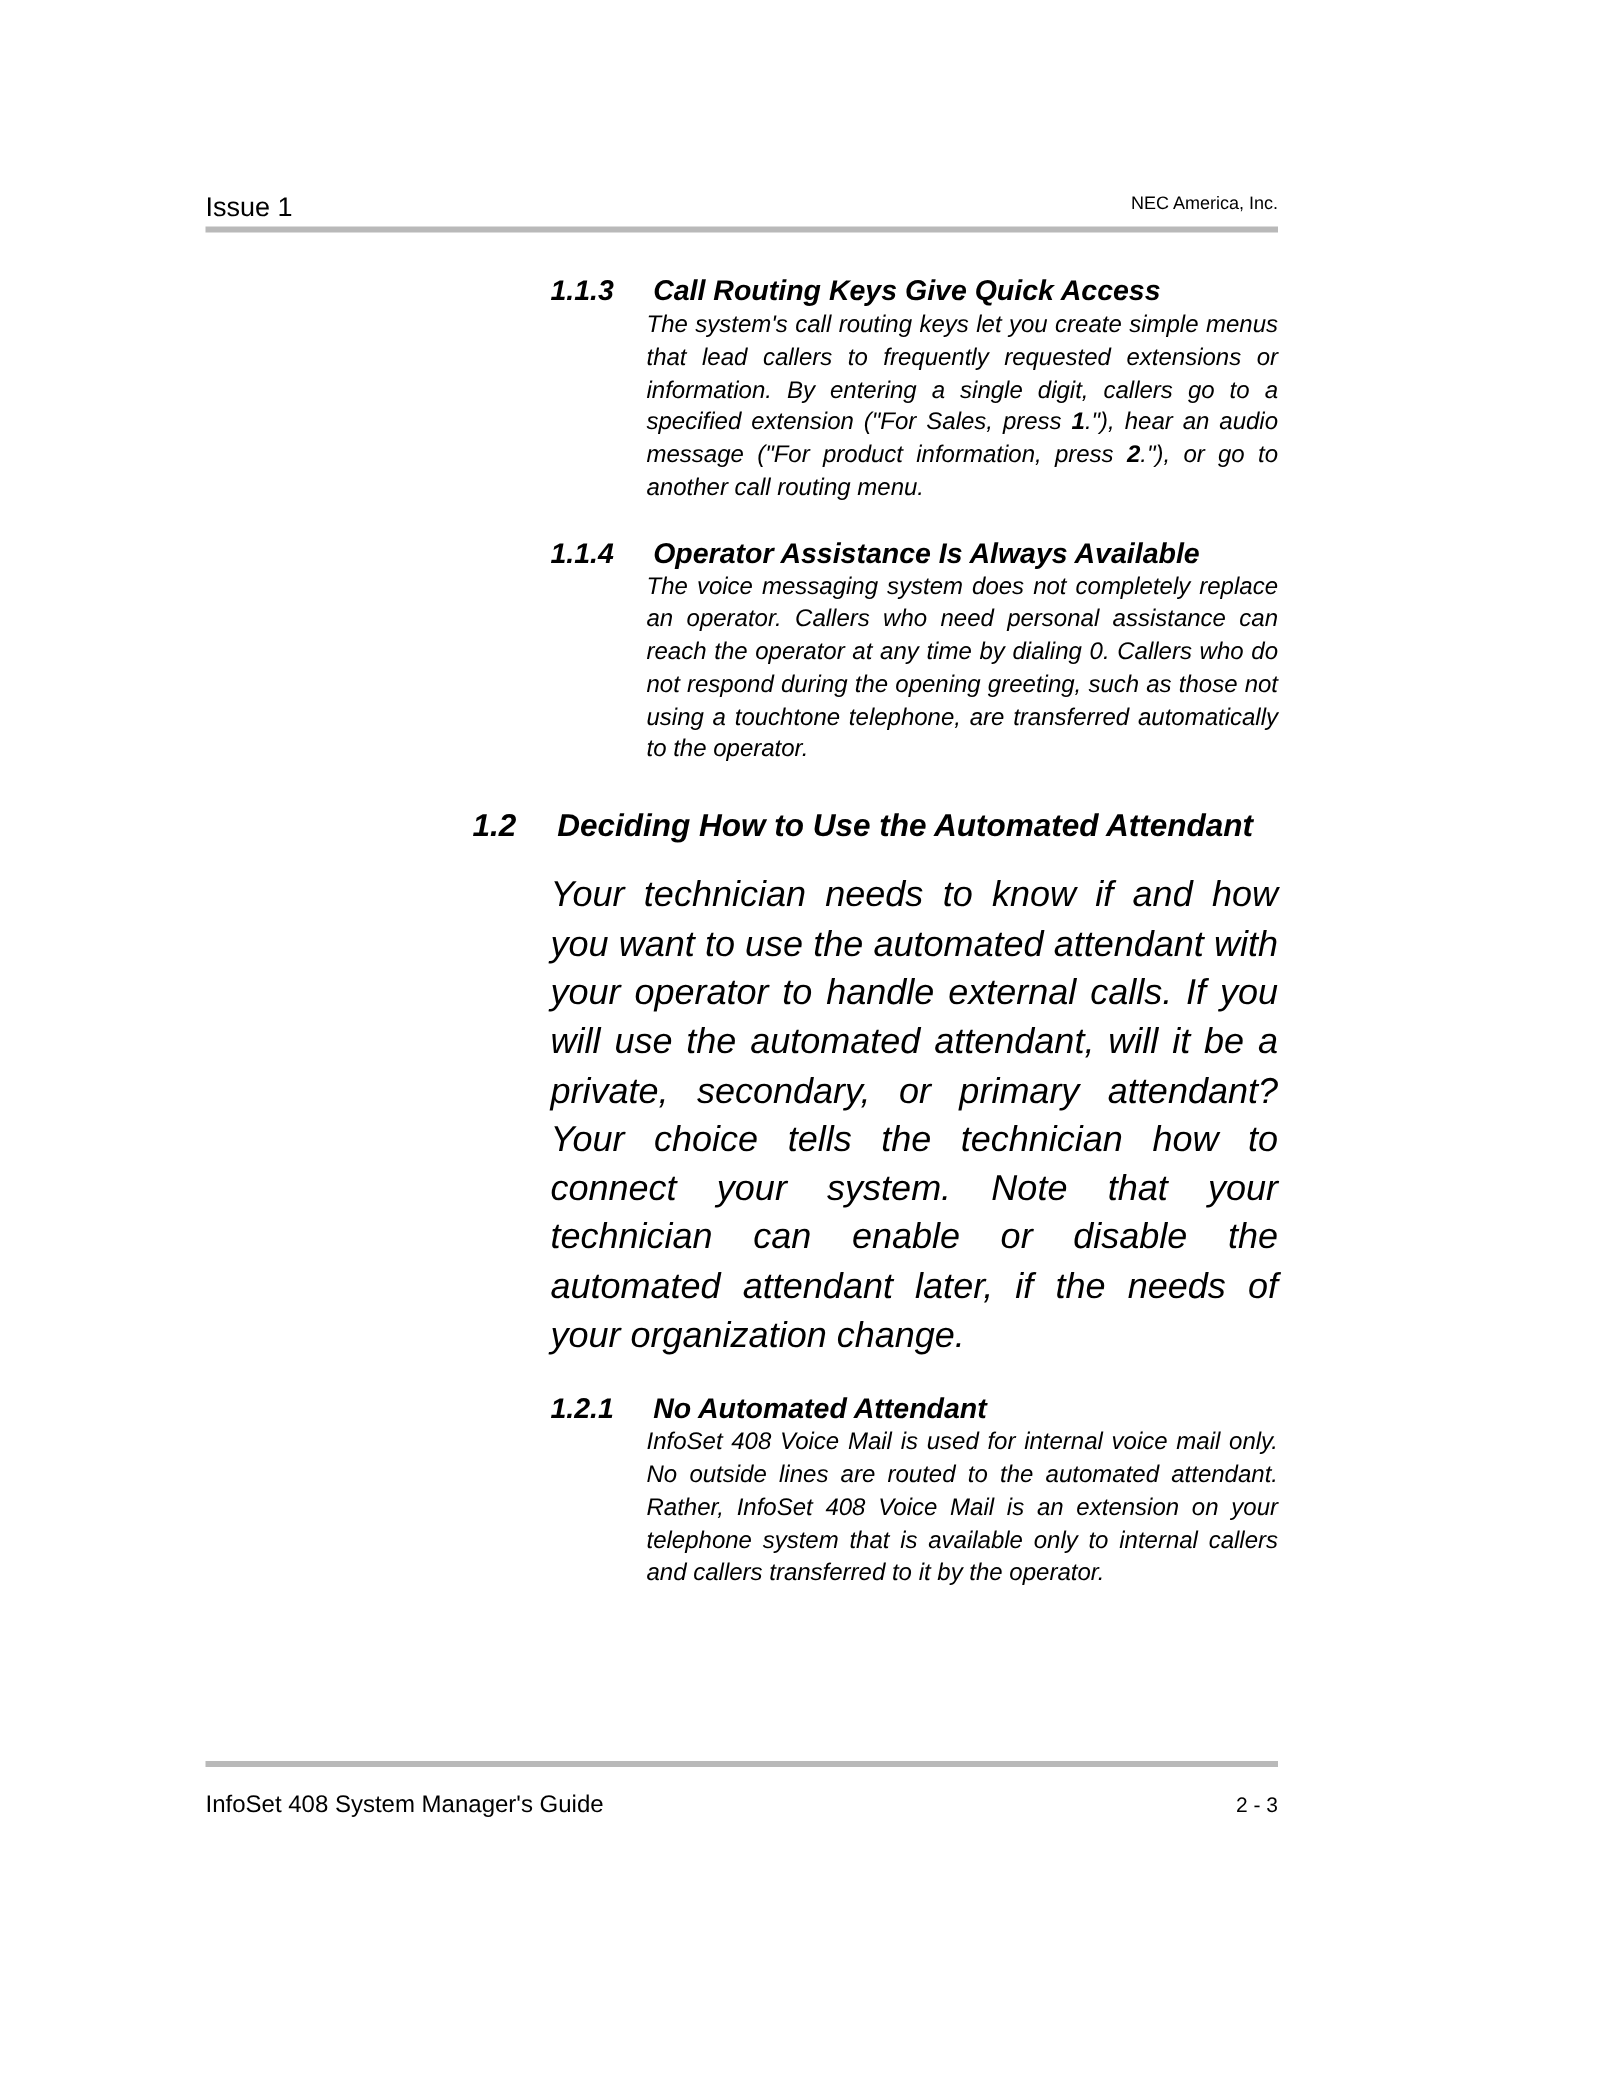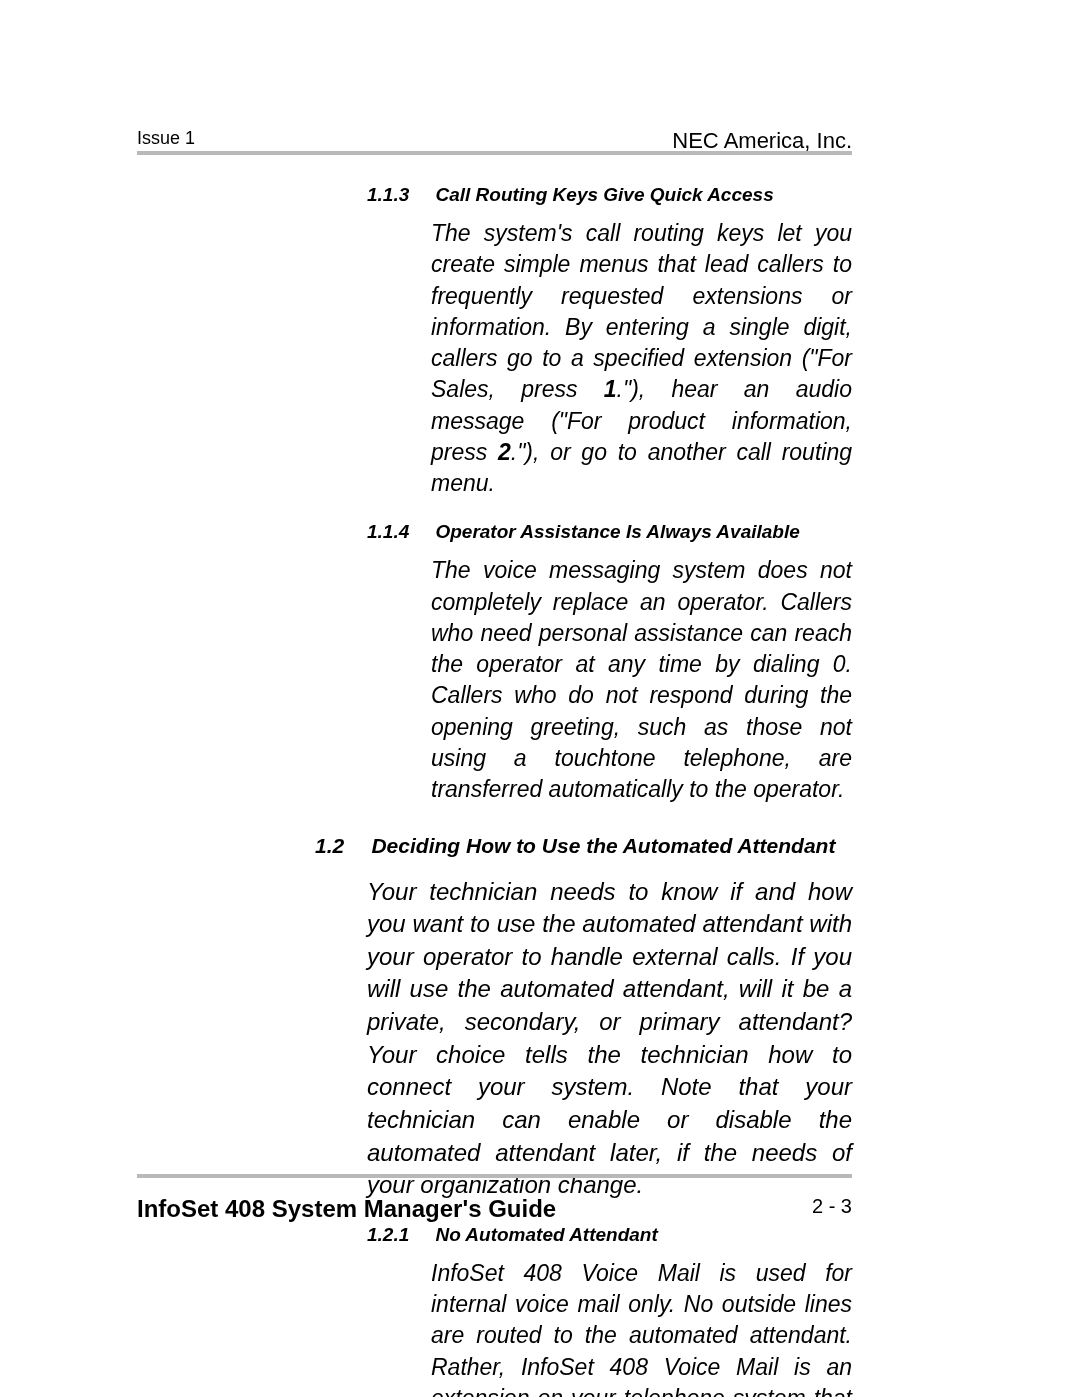--- a/index.html
+++ b/index.html
@@ -19,21 +19,21 @@
   .hdr-left {
     position: absolute;
     left: 137px;
     top: 128px;
     font-size: 18px;
   }
   .hdr-right {
     position: absolute;
     right: 228px;
     top: 128px;
-    font-size: 22px;
+    font-size: 12px;
   }
   .hr-top {
     position: absolute;
     left: 137px;
     right: 228px;
     top: 151px;
     height: 4px;
     background: #b9b9b9;
   }
   .hr-bot {
@@ -41,28 +41,27 @@
     left: 137px;
     right: 228px;
     top: 1174px;
     height: 4px;
     background: #b9b9b9;
   }
   .ftr-left {
     position: absolute;
     left: 137px;
     top: 1195px;
-    font-size: 24px;
-    font-weight: bold;
+    font-size: 16px;
   }
   .ftr-right {
     position: absolute;
     right: 228px;
     top: 1195px;
-    font-size: 20px;
+    font-size: 14px;
   }
   .body-col {
     position: absolute;
     left: 367px;
     right: 228px;
     top: 180px;
     font-style: italic;
   }
 
   .sec-num {
@@ -74,22 +73,22 @@
   }
   .sec-title {
     display: inline-block;
     font-weight: bold;
     font-size: 19px;
   }
   .sub-row {
     margin-top: 4px;
   }
   .sub-body {
-    margin: 12px 0 22px 64px;
-    font-size: 23px;
+    margin: 0 0 22px 64px;
+    font-size: 16px;
     line-height: 1.36;
     text-align: justify;
   }
 
   .h2-row {
     margin: 28px 0 18px -52px;
   }
   .h2-num {
     display: inline-block;
     width: 52px;

